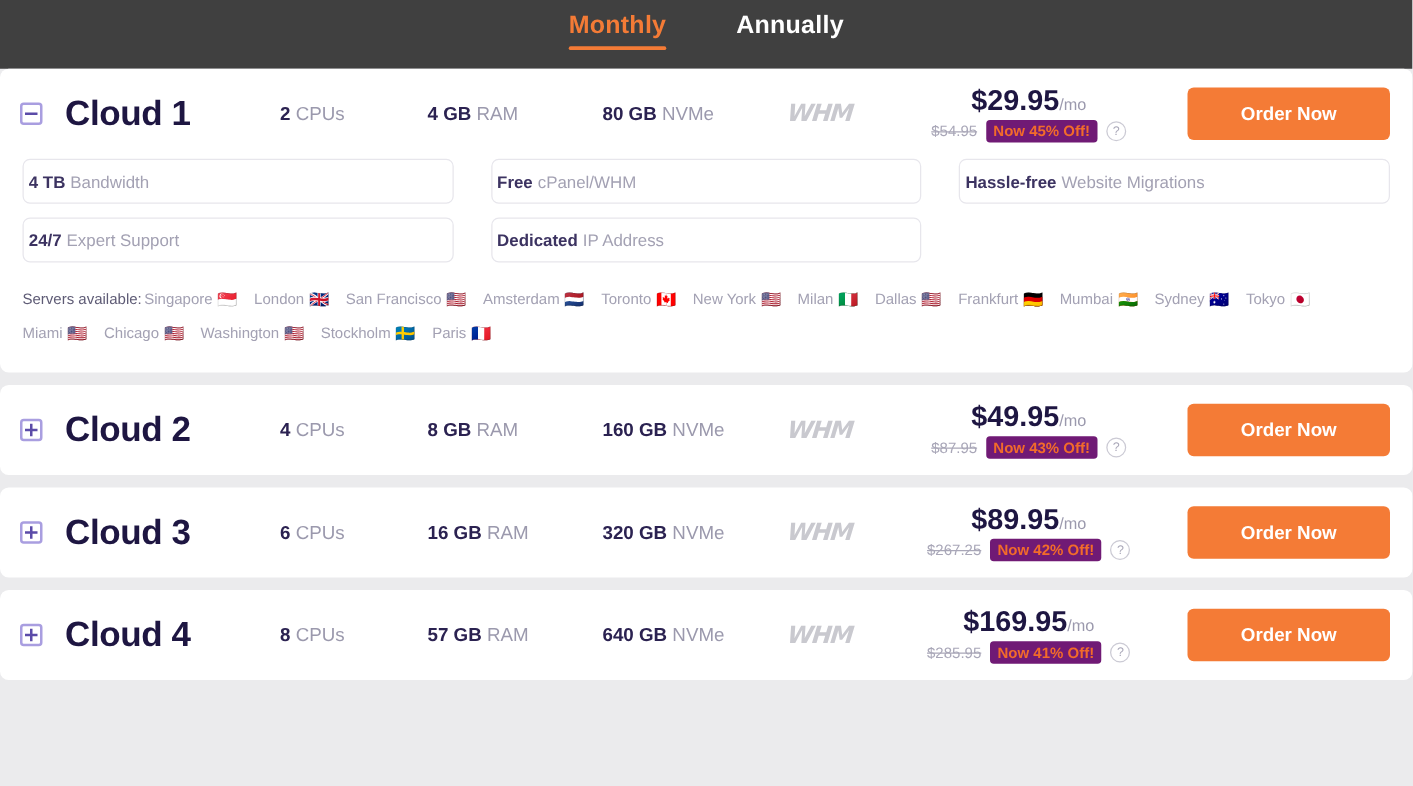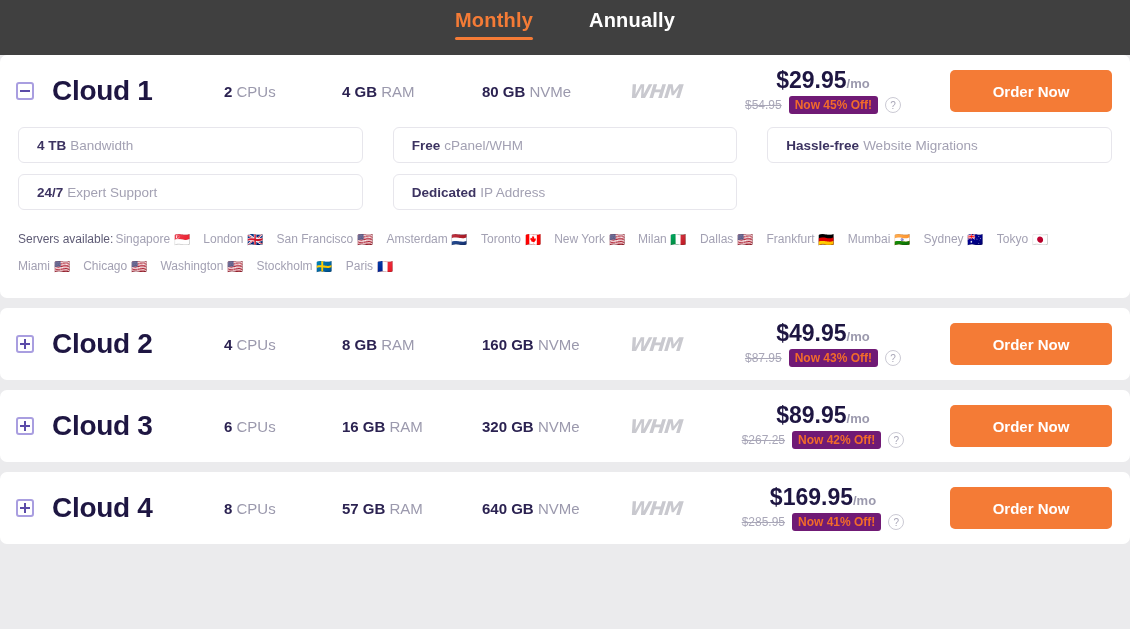--- a/index.html
+++ b/index.html
@@ -115,21 +115,21 @@
     padding-right: 6px;
   }
   .price-main {
     font-size: 23px;
     font-weight: bold;
     color: #1e1642;
     line-height: 1.1;
   }
   .price-main .per {
     font-size: 13px;
-    font-weight: bold;
+    font-weight: normal;
     color: #9b99ad;
   }
   .price-sub {
     display: flex;
     align-items: center;
     gap: 7px;
     margin-top: 3px;
   }
   .old-price {
     font-size: 12px;
@@ -175,21 +175,21 @@
     grid-template-columns: 1fr 1fr 1fr;
     gap: 11px 30px;
     padding: 0 18px;
   }
   .feat {
     border: 1px solid #e7e6ec;
     border-radius: 6px;
     height: 36px;
     display: flex;
     align-items: center;
-    padding-left: 18px;
+    padding-left: 4px;
     font-size: 13.5px;
     color: #a3a1b3;
     white-space: nowrap;
     overflow: hidden;
   }
   .feat b { color: #3c3361; font-weight: bold; margin-right: 4px; }
 
   
   .servers {
     padding: 16px 18px 0 18px;

